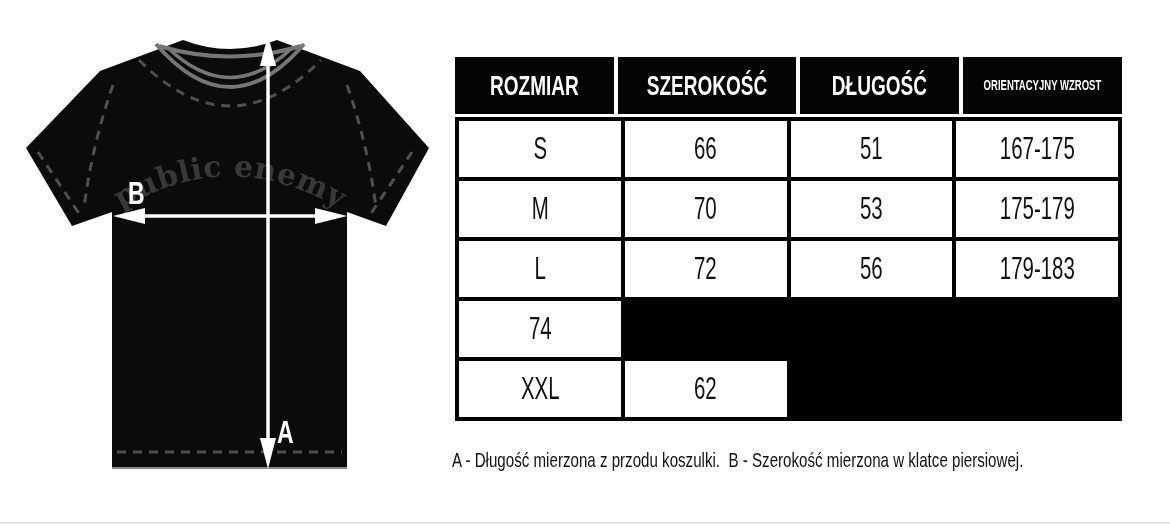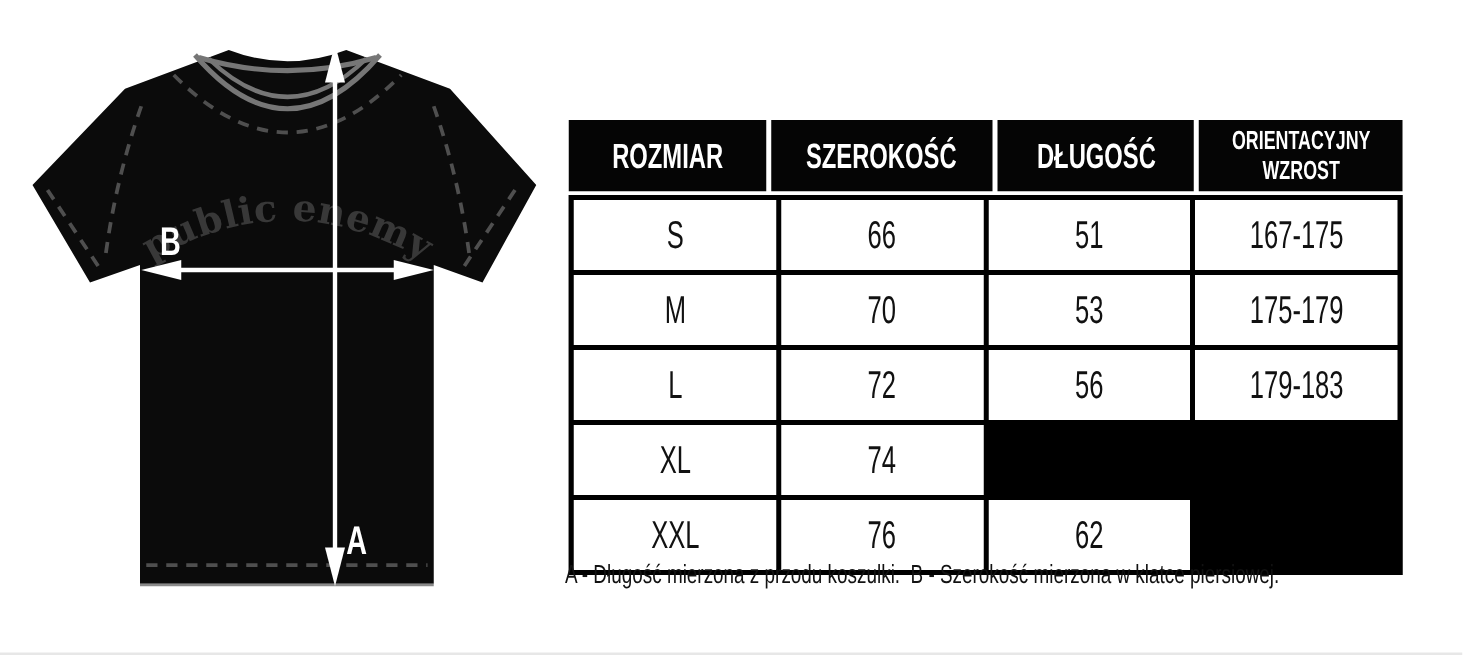--- a/index.html
+++ b/index.html
@@ -6,31 +6,31 @@
   body {
     width:1170px; height:524px; position:relative; overflow:hidden;
     background:#ffffff;
     font-family:"Liberation Sans", sans-serif;
   }
 
   
   .shirt-wrap { position:absolute; left:0; top:0; width:450px; height:510px; }
 
   
-  .size-chart { position:absolute; left:455px; top:57px; width:667px;margin-top:39px; }
+  .size-chart { position:absolute; left:455px; top:57px; width:667px; }
   .thead {
     display:grid; grid-template-columns:repeat(4,1fr); gap:4px;
     background:#ffffff; margin-bottom:3px;
   }
   .th {
     background:#050505; color:#ffffff; height:57px;
     display:flex; align-items:center; justify-content:center;
     font-weight:bold; font-size:28px; overflow:visible;
   }
-  .th.small { font-size:21px; line-height:1.12; }
+  .th.small { font-size:14px; line-height:1.12; }
   .tbody {
     display:flex; flex-direction:column; gap:4px;
     background:#000000; border:4px solid #000000;
   }
   .tr { display:grid; grid-template-columns:repeat(4,1fr); gap:4px; }
   .td {
     background:#ffffff; color:#111111; height:56px;
     display:flex; align-items:center; justify-content:center;
     font-size:31px; overflow:visible;
   }
@@ -156,32 +156,26 @@
         </div>
       <div class="td">
           <span class="cx">56</span>
         </div>
       <div class="td">
           <span class="cx">179-183</span>
         </div>
     </div>
     <div class="tr">
       <div class="td">
-          <span class="cx">XL</span>
-        </div>
-      <div class="td">
           <span class="cx">74</span>
         </div>
     </div>
     <div class="tr">
       <div class="td">
           <span class="cx">XXL</span>
-        </div>
-      <div class="td">
-          <span class="cx">76</span>
         </div>
       <div class="td">
           <span class="cx">62</span>
         </div>
     </div>
   </div>
 </div>
 
 <div class="note">
   <span class="cxl">A - Długość mierzona z przodu koszulki.  B - Szerokość mierzona w klatce piersiowej.</span>

